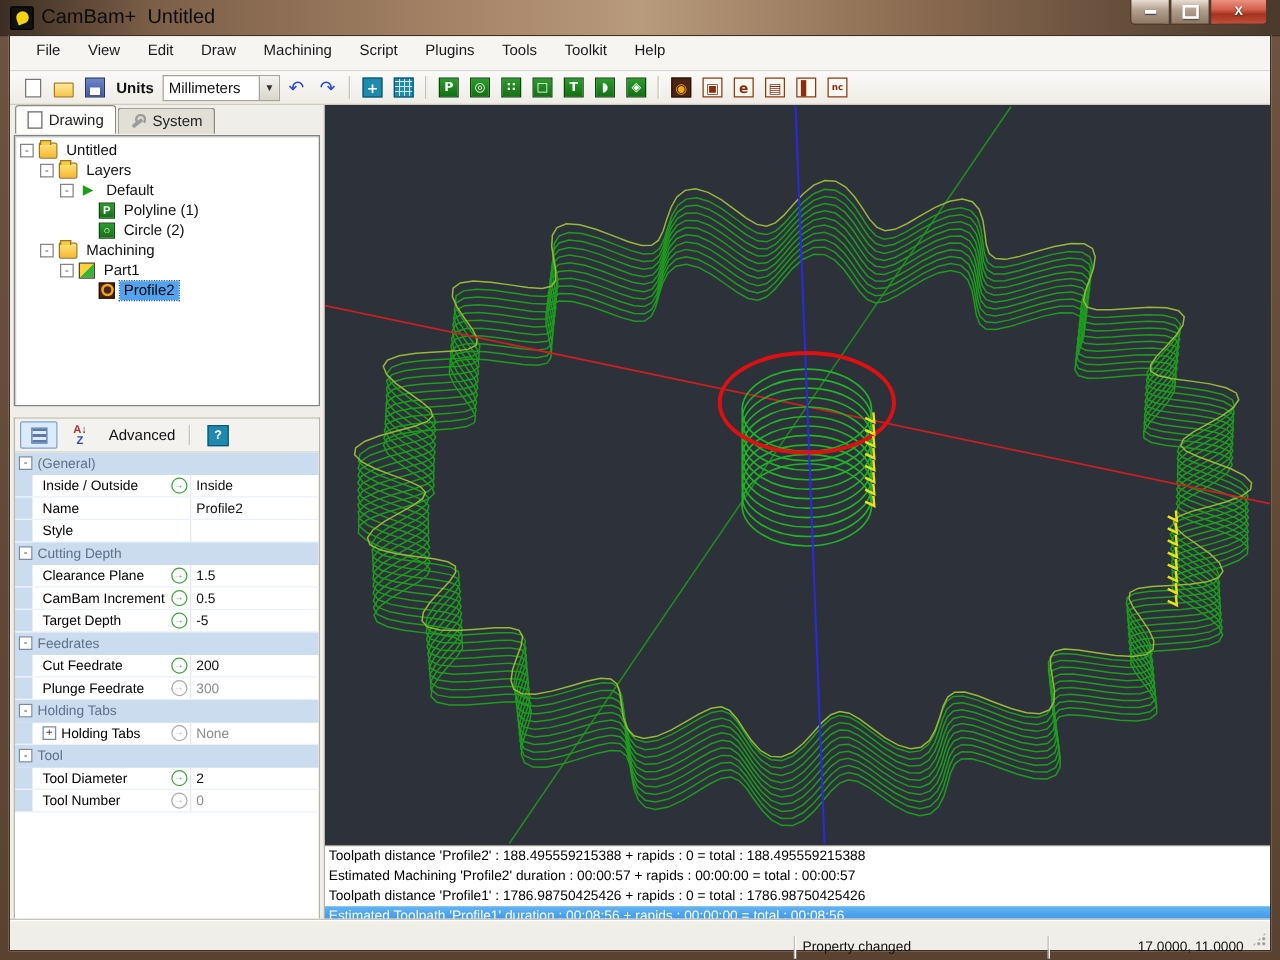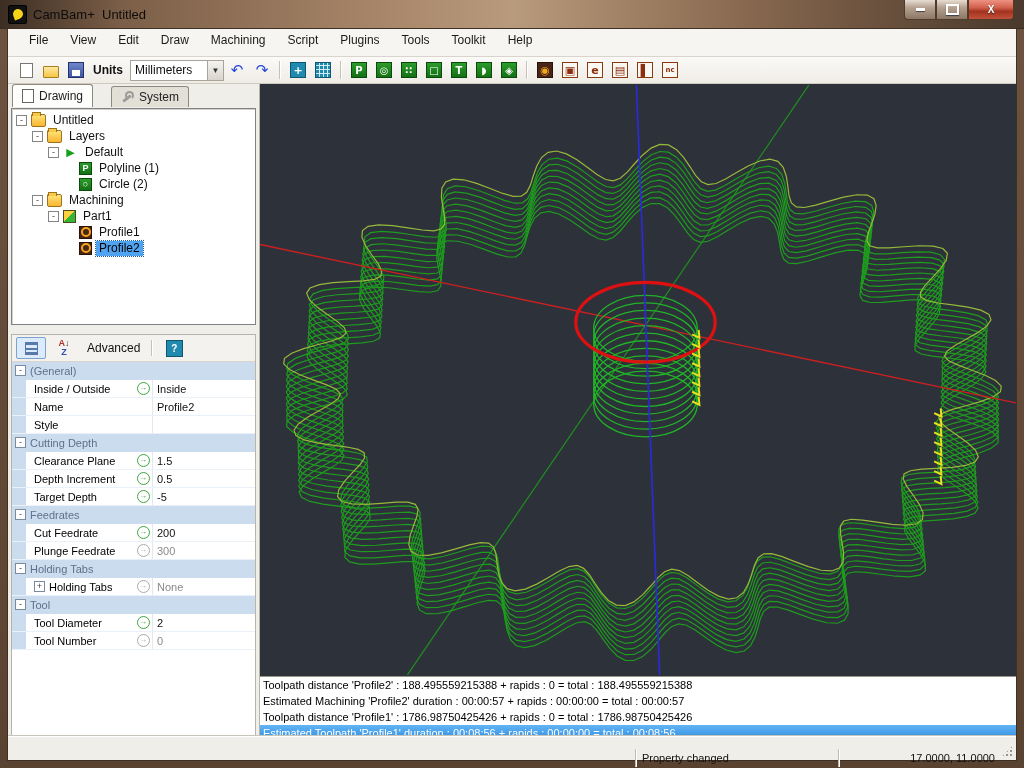--- a/index.html
+++ b/index.html
@@ -5,21 +5,21 @@
   html,body{margin:0;padding:0;width:1024px;height:768px;overflow:hidden;
     font-family:"Liberation Sans","DejaVu Sans",sans-serif;font-size:12px;color:#111;}
   .window{position:absolute;inset:0;background:linear-gradient(180deg,#6e5340,#5a4231);}
   
   .titlebar{position:absolute;left:0;top:0;right:0;height:28px;
     background:linear-gradient(90deg,#3c2e23,#7c5f48 12%,#a9876a 38%,#b89a7c 50%,#8a6a50 72%,#4a392c 100%);
     display:flex;align-items:center;border-bottom:1px solid #3a2c21;}
   .app-icon{width:17px;height:17px;margin:0 6px 0 8px;background:#111;border:1px solid #000;
     border-radius:2px;display:flex;align-items:center;justify-content:center;}
   .app-icon i{display:block;width:10px;height:10px;background:#f5d316;border-radius:50% 50% 50% 0;transform:rotate(-20deg);}
-  .title-text{font-size:13px;color:#0c0c0c;white-space:pre;}
+  .title-text{font-size:16px;color:#0c0c0c;white-space:pre;}
   .winbtns{position:absolute;right:10px;top:0;display:flex;}
   .winbtn{width:30px;height:19px;display:flex;align-items:center;justify-content:center;
     border:1px solid #4e3b2b;border-top:none;background:linear-gradient(180deg,#e8ddd2,#b5a190 40%,#8d7764);
     color:#fff;font-size:10px;font-weight:bold;text-shadow:0 1px 1px #333;}
   .winbtn.min{border-radius:0 0 0 4px;}
   .winbtn.close{width:44px;border-radius:0 0 4px 0;
     background:linear-gradient(180deg,#ee9182,#d2614c 40%,#a3331f 60%,#c2503a);}
   .winbtn .dash{width:9px;height:3px;background:#fff;box-shadow:0 1px 1px #444;}
   .winbtn .box{width:9px;height:7px;border:2px solid #fff;box-shadow:0 1px 1px #444;}
   
@@ -50,21 +50,21 @@
   .gi.grid-i{background:#1f89ae;border:1px solid #0d5870;
     background-image:repeating-linear-gradient(0deg,transparent 0 3px,#cfeaf5 3px 4px),repeating-linear-gradient(90deg,transparent 0 3px,#cfeaf5 3px 4px);}
   .gi.green{background:linear-gradient(180deg,#2c9c2c,#147014);border:1px solid #0a4a0a;color:#fff;font-size:10px;}
   .gi.mop-dark{background:#4a2416;border:1px solid #2b1209;color:#f2a818;font-size:11px;}
   .gi.mop{background:#faf8f2;border:1px solid #8b3a10;color:#8b2d0e;font-size:11px;}
   .gi.mop.nc{font-size:7px;letter-spacing:0;}
   
   .main{flex:1;display:flex;min-height:0;}
   .left-panel{width:251px;background:#f0eee9;display:flex;flex-direction:column;border-right:1px solid #b9b4a8;}
   
-  .tabstrip{height:23px;display:flex;align-items:flex-end;padding-left:4px;gap:18px;}
+  .tabstrip{height:23px;display:flex;align-items:flex-end;padding-left:4px;gap:1px;}
   .tab{height:20px;display:flex;align-items:center;gap:5px;padding:0 9px;font-size:12px;
     border:1px solid #8f8a7f;border-bottom:none;border-radius:3px 3px 0 0;background:#e2dfd7;color:#222;}
   .tab.active{background:#fdfdfc;height:22px;position:relative;z-index:2;}
   .tab .page-ic{width:10px;height:12px;background:#fff;border:1px solid #666;}
   .wrench{width:13px;height:12px;position:relative;display:inline-block;}
   .wrench::before{content:"";position:absolute;left:1px;top:6px;width:10px;height:3px;background:#9b9b9b;transform:rotate(-38deg);border-radius:2px;}
   .wrench::after{content:"";position:absolute;right:0;top:0;width:5px;height:5px;border:2px solid #9b9b9b;border-radius:50%;border-bottom-color:transparent;}
   
   .treebox{margin:1px 3px 0 3px;height:212px;background:#fff;border:1px solid #7f8389;
     box-shadow:inset 1px 1px 0 #d4d0c8;overflow:hidden;padding-top:3px;}
@@ -297,29 +297,20 @@
             <span class="tlabel">Machining</span>
           </div>
 
           <div class="trow">
             <span class="ind" style="width: 36px;"></span>
             <span class="texp">-</span>
             <span class="ticon ticon-part"></span>
             <span class="tlabel">Part1</span>
           </div>
 
-          <div class="trow">
-            <span class="ind" style="width: 52px;"></span>
-
-            <span class="tspacer"></span>
-              <span class="ticon ticon-profile">
-                <i></i>
-              </span>
-            <span class="tlabel">Profile1</span>
-          </div>
 
           <div class="trow">
             <span class="ind" style="width: 52px;"></span>
 
             <span class="tspacer"></span>
               <span class="ticon ticon-profile">
                 <i></i>
               </span>
             <span class="tlabel selected">Profile2</span>
           </div>
@@ -379,21 +370,21 @@
               <span class="pgutter"></span>
               <span class="plabel">Clearance Plane</span>
               <span class="picon">
                   <i>→</i>
                 </span>
               <span class="pvalue">1.5</span>
             </div>
 
             <div class="prow">
               <span class="pgutter"></span>
-              <span class="plabel">Depth Increment</span>
+              <span class="plabel">CamBam Increment</span>
               <span class="picon">
                   <i>→</i>
                 </span>
               <span class="pvalue">0.5</span>
             </div>
 
             <div class="prow">
               <span class="pgutter"></span>
               <span class="plabel">Target Depth</span>
               <span class="picon">

